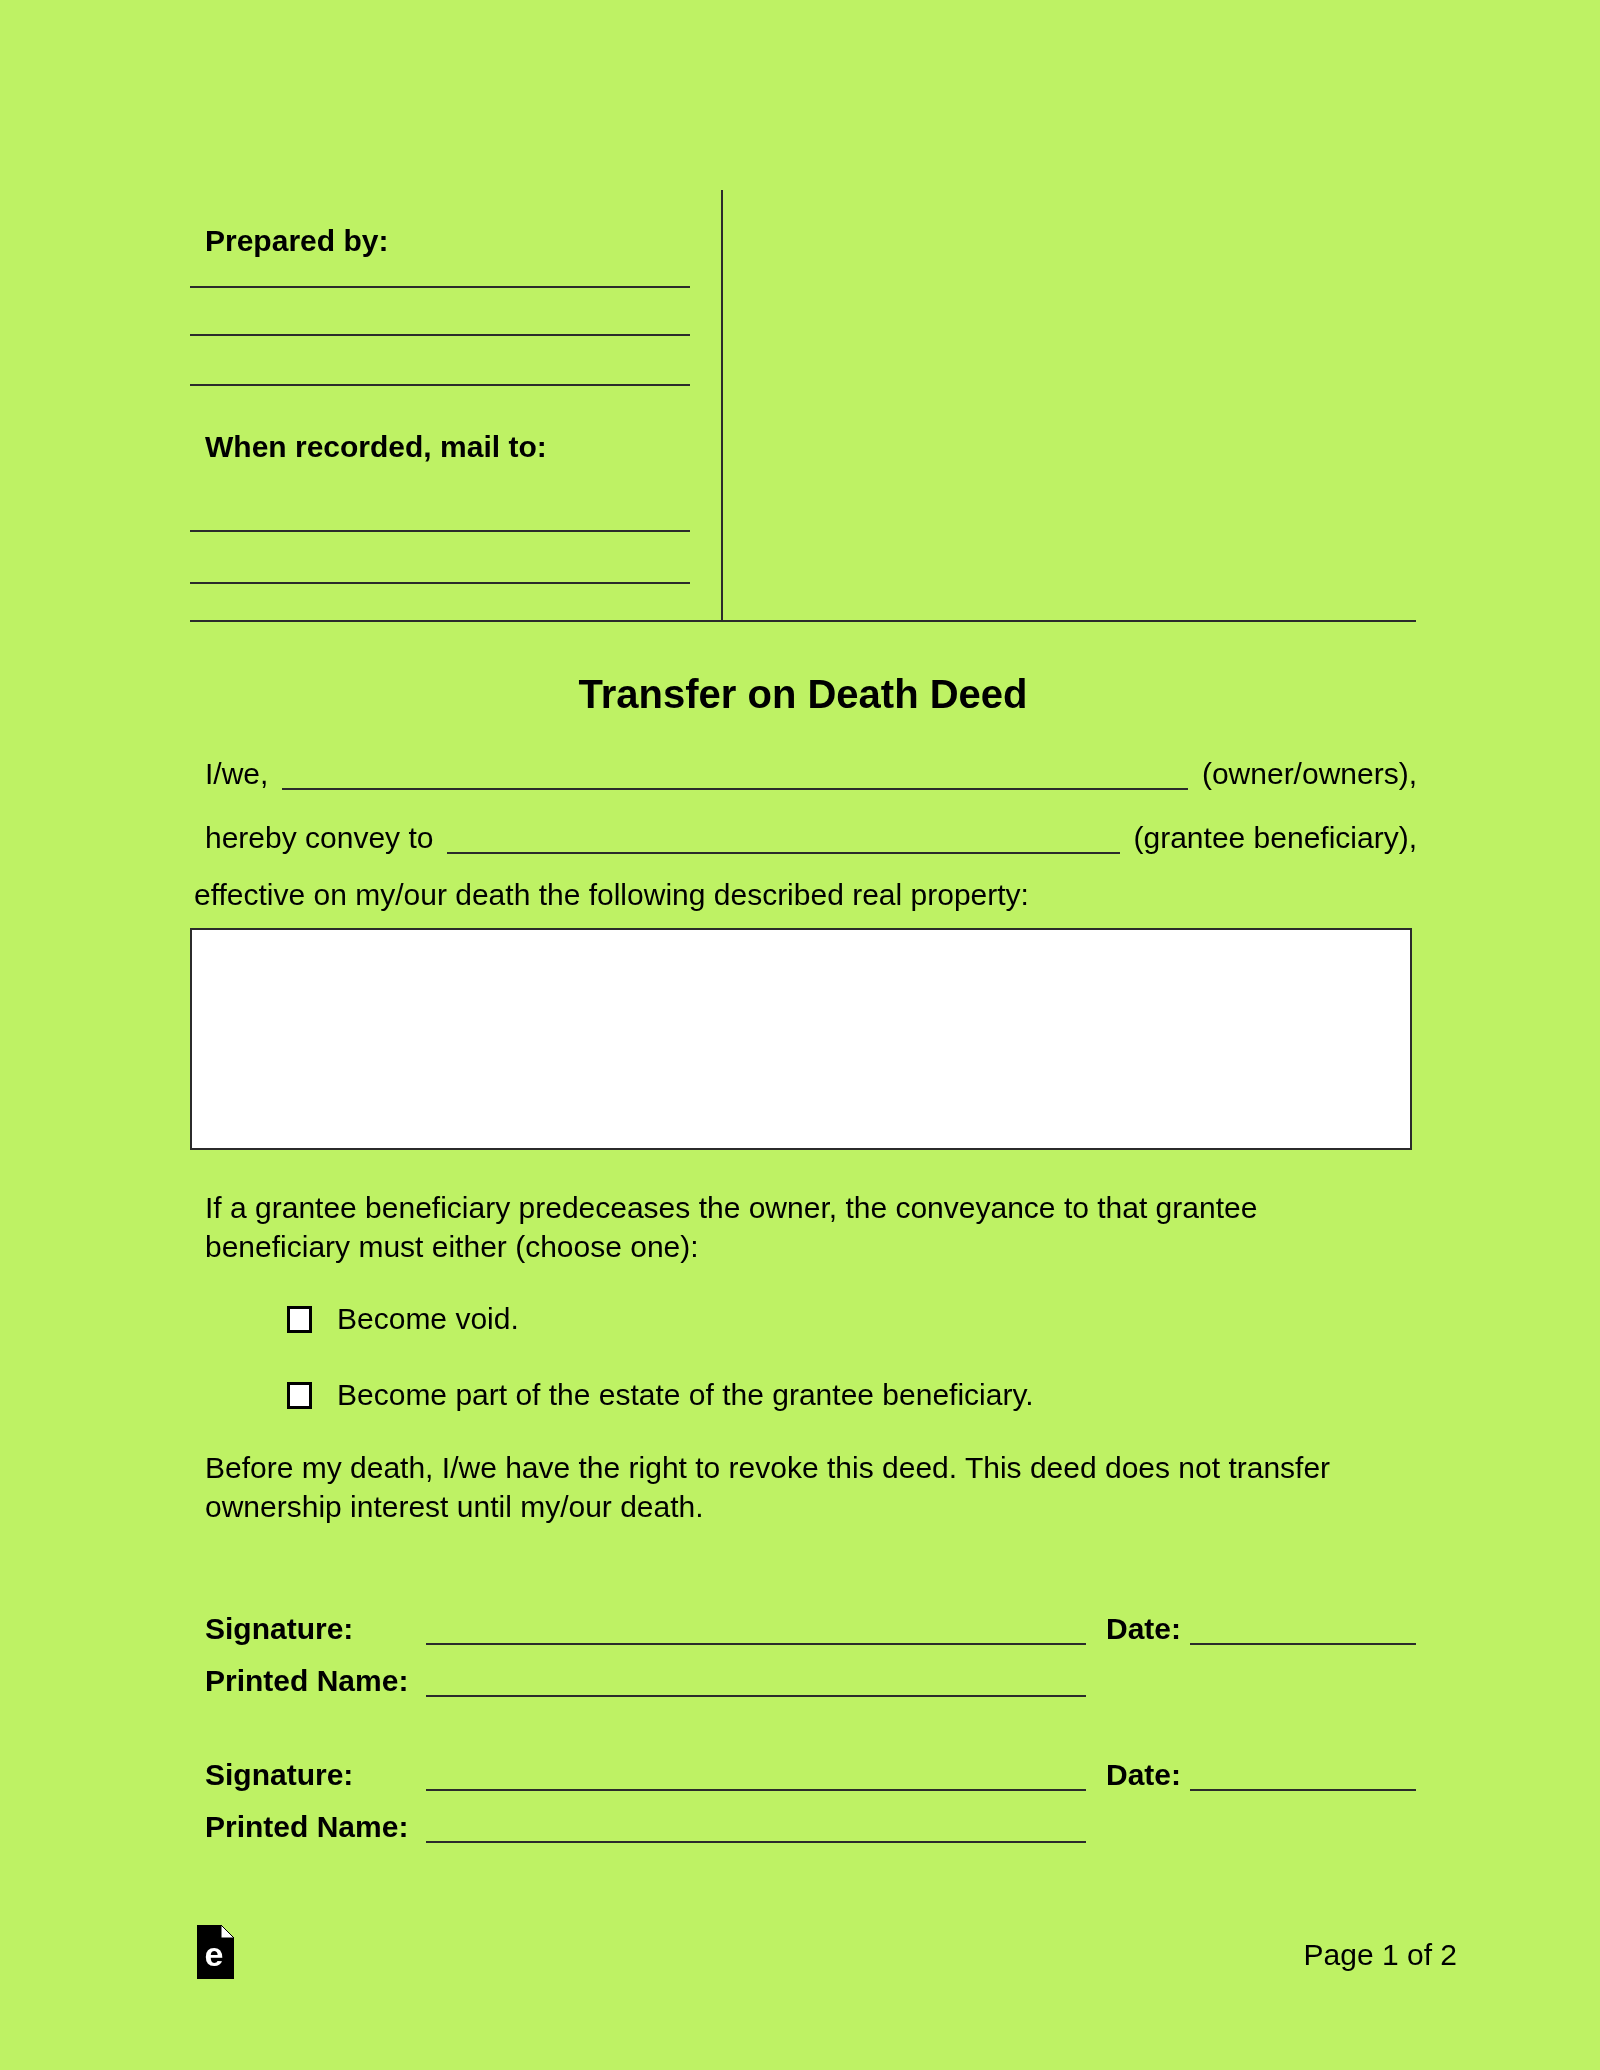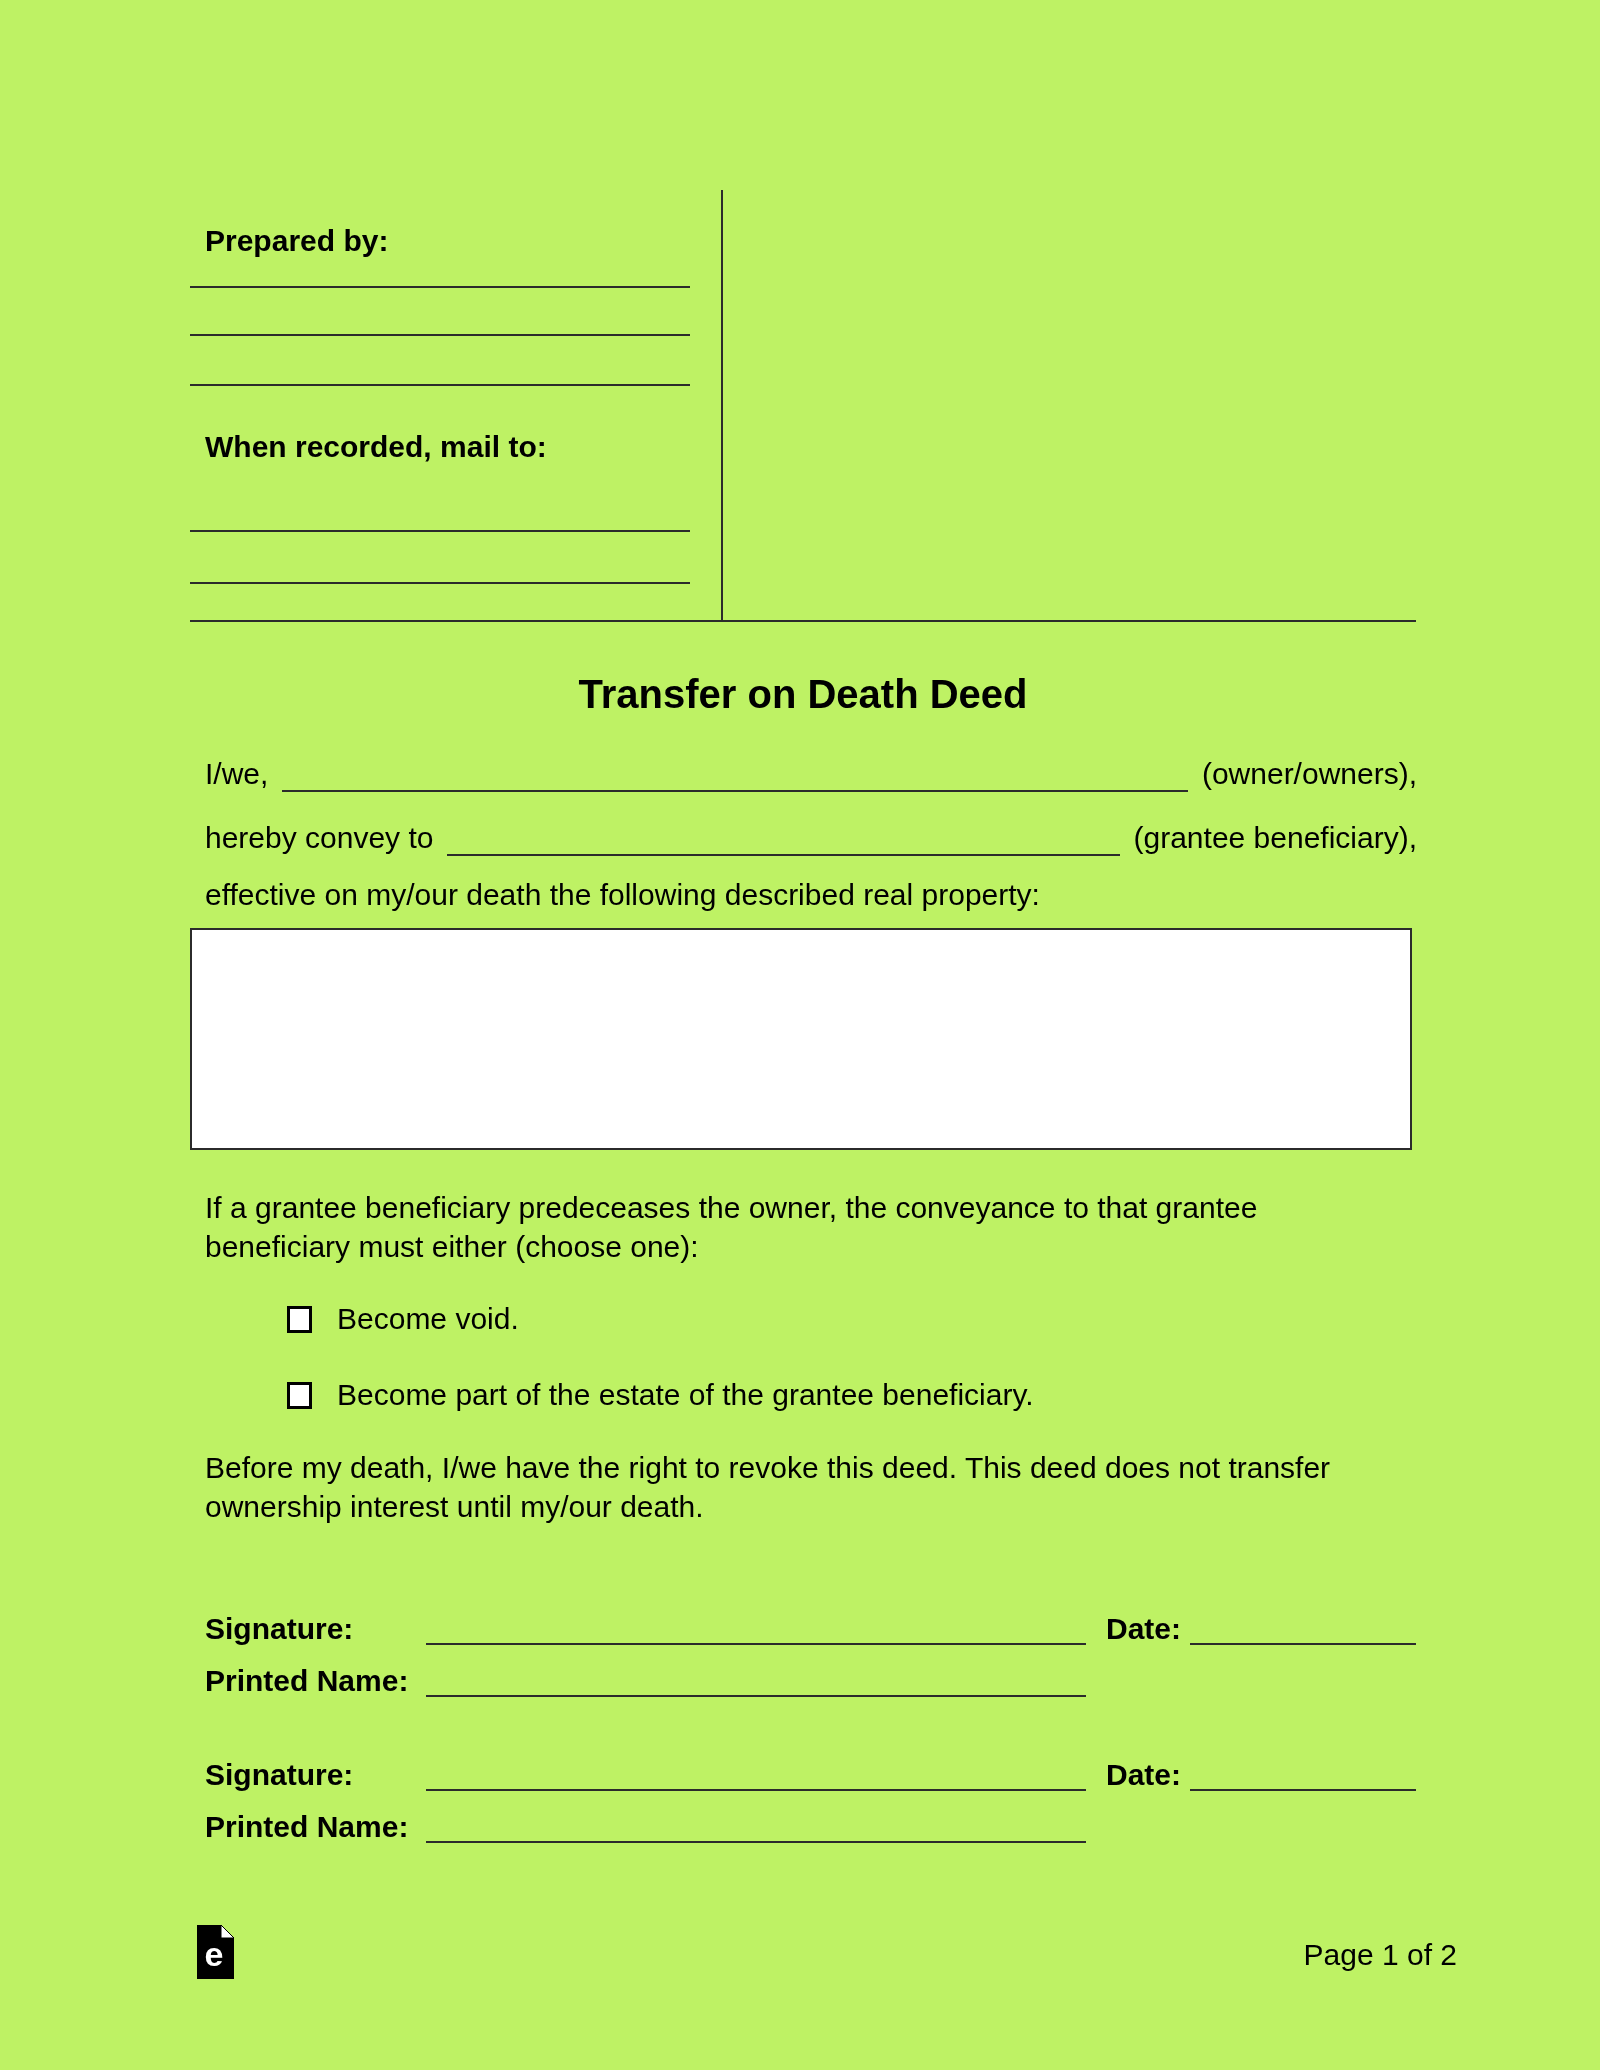--- a/index.html
+++ b/index.html
@@ -16,21 +16,21 @@
   .txt    { position:absolute; font-size:30px; color:#000; white-space:nowrap; }
   .rule   { position:absolute; height:0; border-bottom:2px solid #2b2b2b; }
   .vrule  { position:absolute; width:0;  border-right:2px solid #2b2b2b; }
 
   .title  { position:absolute; left:190px; top:672px; width:1226px; text-align:center;
             font-size:40px; font-weight:bold; }
 
   .recorder-note { position:absolute; left:723px; top:574px; width:693px; text-align:center;
             font-size:25px; color:#000; letter-spacing:0.5px; }
 
-  .grant-row { position:absolute; display:flex; align-items:flex-end; font-size:30px; line-height:36px; }
+  .grant-row { position:absolute; display:flex; font-size:30px; line-height:36px; }
   .grant-row .fill { flex:1 1 auto; border-bottom:2px solid #2b2b2b; height:34px; margin:0 14px; }
   .grant-row .pre, .grant-row .post { flex:0 0 auto; white-space:nowrap; }
 
   .para { position:absolute; font-size:30px; line-height:39px; color:#000; }
 
   .prop-box { position:absolute; left:190px; top:928px; width:1222px; height:222px;
             border:2px solid #2b2b2b; background:#fff; }
 
   .option-row { position:absolute; display:flex; align-items:center; gap:25px; font-size:30px; }
   .checkbox { width:25px; height:27px; border:3px solid #000; background:#fff; flex:0 0 auto; }
@@ -65,21 +65,21 @@
     <span class="fill"></span>
     <span class="post">(owner/owners),</span>
   </div>
 
   <div class="grant-row" style="left:205px; top:820px; width:1212px;">
     <span class="pre">hereby convey to</span>
     <span class="fill"></span>
     <span class="post">(grantee beneficiary),</span>
   </div>
 
-  <div class="txt" style="left:205px; top:878px;">effective on my/our death the following described real property:</div>
+  <div class="txt" style="left:194px; top:878px;">effective on my/our death the following described real property:</div>
 
   <div class="prop-box"></div>
 
   <div class="para" style="left:205px; top:1188px; width:1120px;">If a grantee beneficiary predeceases the owner, the conveyance to that grantee beneficiary must either (choose one):</div>
 
   <div class="option-row" style="left:287px; top:1302px;">
     <span class="checkbox"></span>
     <span>Become void.</span>
   </div>
 

